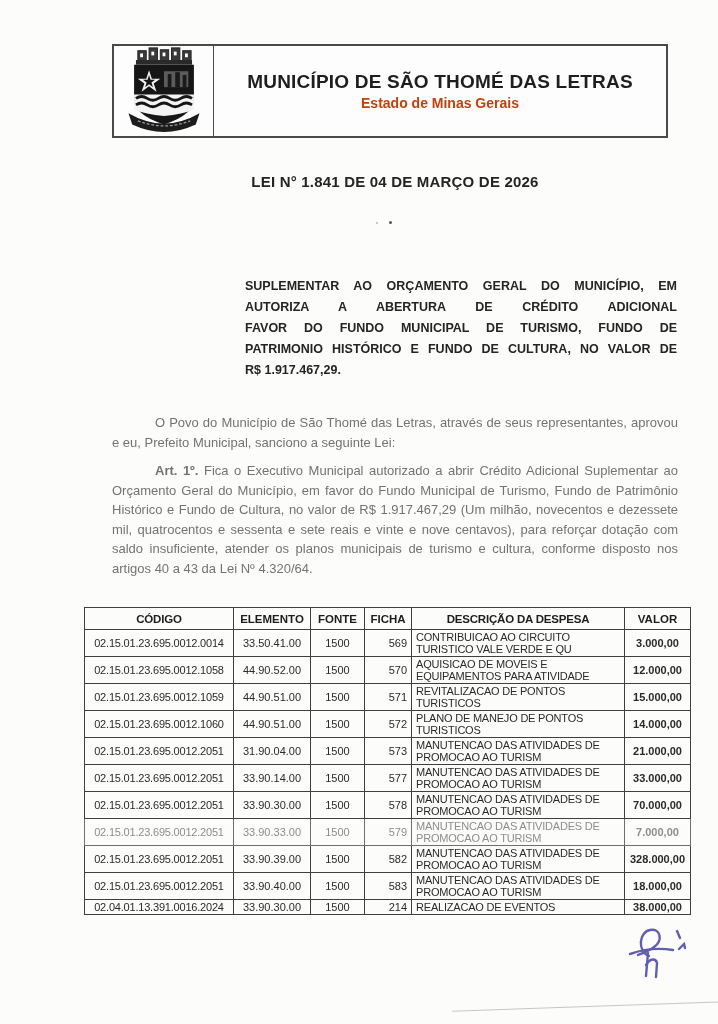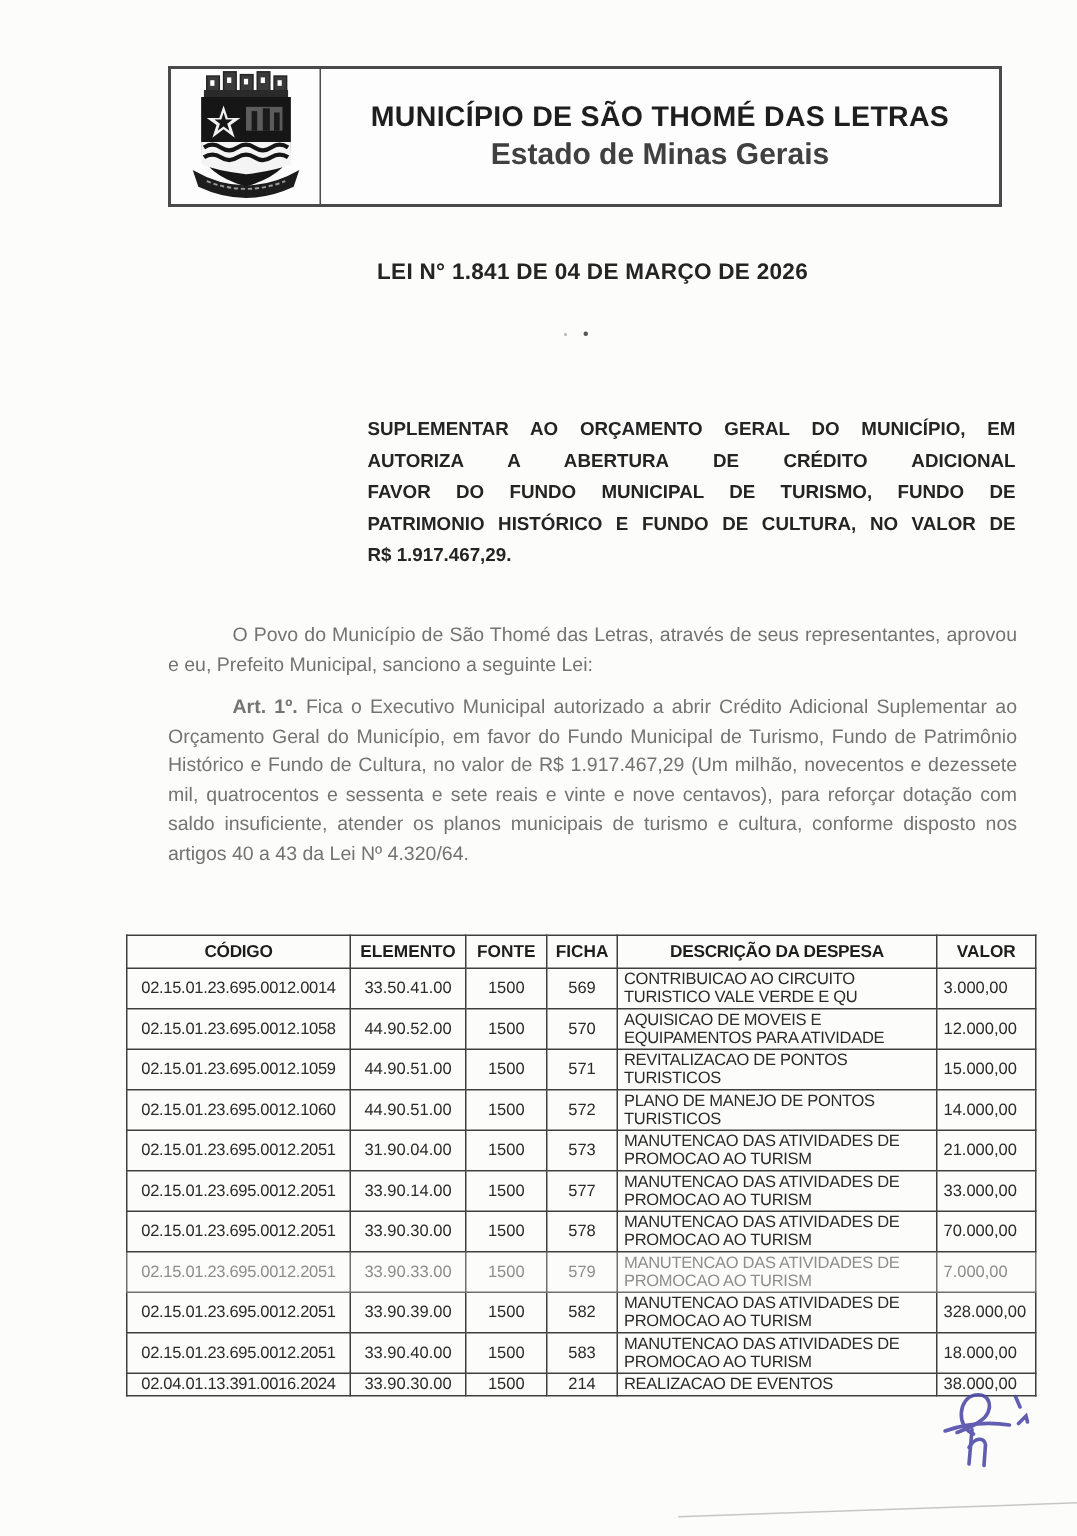--- a/index.html
+++ b/index.html
@@ -15,21 +15,21 @@
   }
   .logo-cell{
     width:100px;border-right:1.5px solid #4a4a4a;display:flex;
     align-items:center;justify-content:center;box-sizing:border-box;
   }
   .header-text-cell{
     flex:1;display:flex;flex-direction:column;align-items:center;justify-content:center;
     gap:2px;
   }
   .muni-name{font-size:19px;font-weight:bold;color:#1e1e1e;letter-spacing:.2px;}
-  .state-name{font-size:20px;font-weight:bold;color:#404040;}
+  .state-name{font-size:14px;font-weight:bold;color:#c2410c;}
   
   .law-title{
     position:absolute;left:112px;top:173px;width:566px;text-align:center;
     font-size:15px;font-weight:bold;color:#242424;letter-spacing:.2px;
   }
   .ink-dot{position:absolute;border-radius:50%;}
   .dot-main{left:389px;top:221px;width:3px;height:3px;background:#555;}
   .dot-faint{left:376px;top:222px;width:2px;height:2px;background:#b5b5b5;}
   
   .ementa{
@@ -42,35 +42,35 @@
   .para{
     position:absolute;left:112px;width:566px;font-size:13px;line-height:19.5px;
     text-align:justify;text-indent:43px;color:#737373;
   }
   .preamble{top:400px;}
   .art1{top:448px;}
   .art2{top:557px;}
   .art-label{font-weight:bold;}
   
   .budget-table{
-    position:absolute;left:84px;top:623px;width:606px;
+    position:absolute;left:84px;top:607px;width:606px;
     border-collapse:collapse;table-layout:fixed;font-size:11px;color:#2a2a2a;
   }
   .budget-table th,.budget-table td{border:1.4px solid #3f3f3f;box-sizing:border-box;}
   .budget-table th{
     font-size:11.5px;font-weight:bold;text-align:center;height:22px;color:#1d1d1d;
     padding:1px 2px;
   }
   .budget-table td{padding:1px 4px;vertical-align:middle;}
   .col-codigo{width:149px;text-align:center;letter-spacing:-.2px;}
   .col-elemento{width:77px;text-align:center;}
   .col-fonte{width:54px;text-align:center;}
-  .col-ficha{width:47px;text-align:center;}
+  .col-ficha{width:47px;text-align:right;}
   .col-descricao{width:213px;text-align:left;line-height:12px;letter-spacing:-.2px;padding:2px 4px;margin-left:39px;}
-  .col-valor{width:66px;text-align:left;padding-right:4px;}
+  .col-valor{width:66px;text-align:center;padding-right:4px;font-weight:bold;}
   tr.faded td{color:#8d8d8d;border-color:#6f6f6f;}
   
   .signature{position:absolute;left:620px;top:920px;}
   .scan-line{
     position:absolute;left:452px;top:1006px;width:268px;height:0;
     border-top:1.6px solid #c6c6c6;transform:rotate(-2deg);
   }
 </style>
 </head>
 <body>

